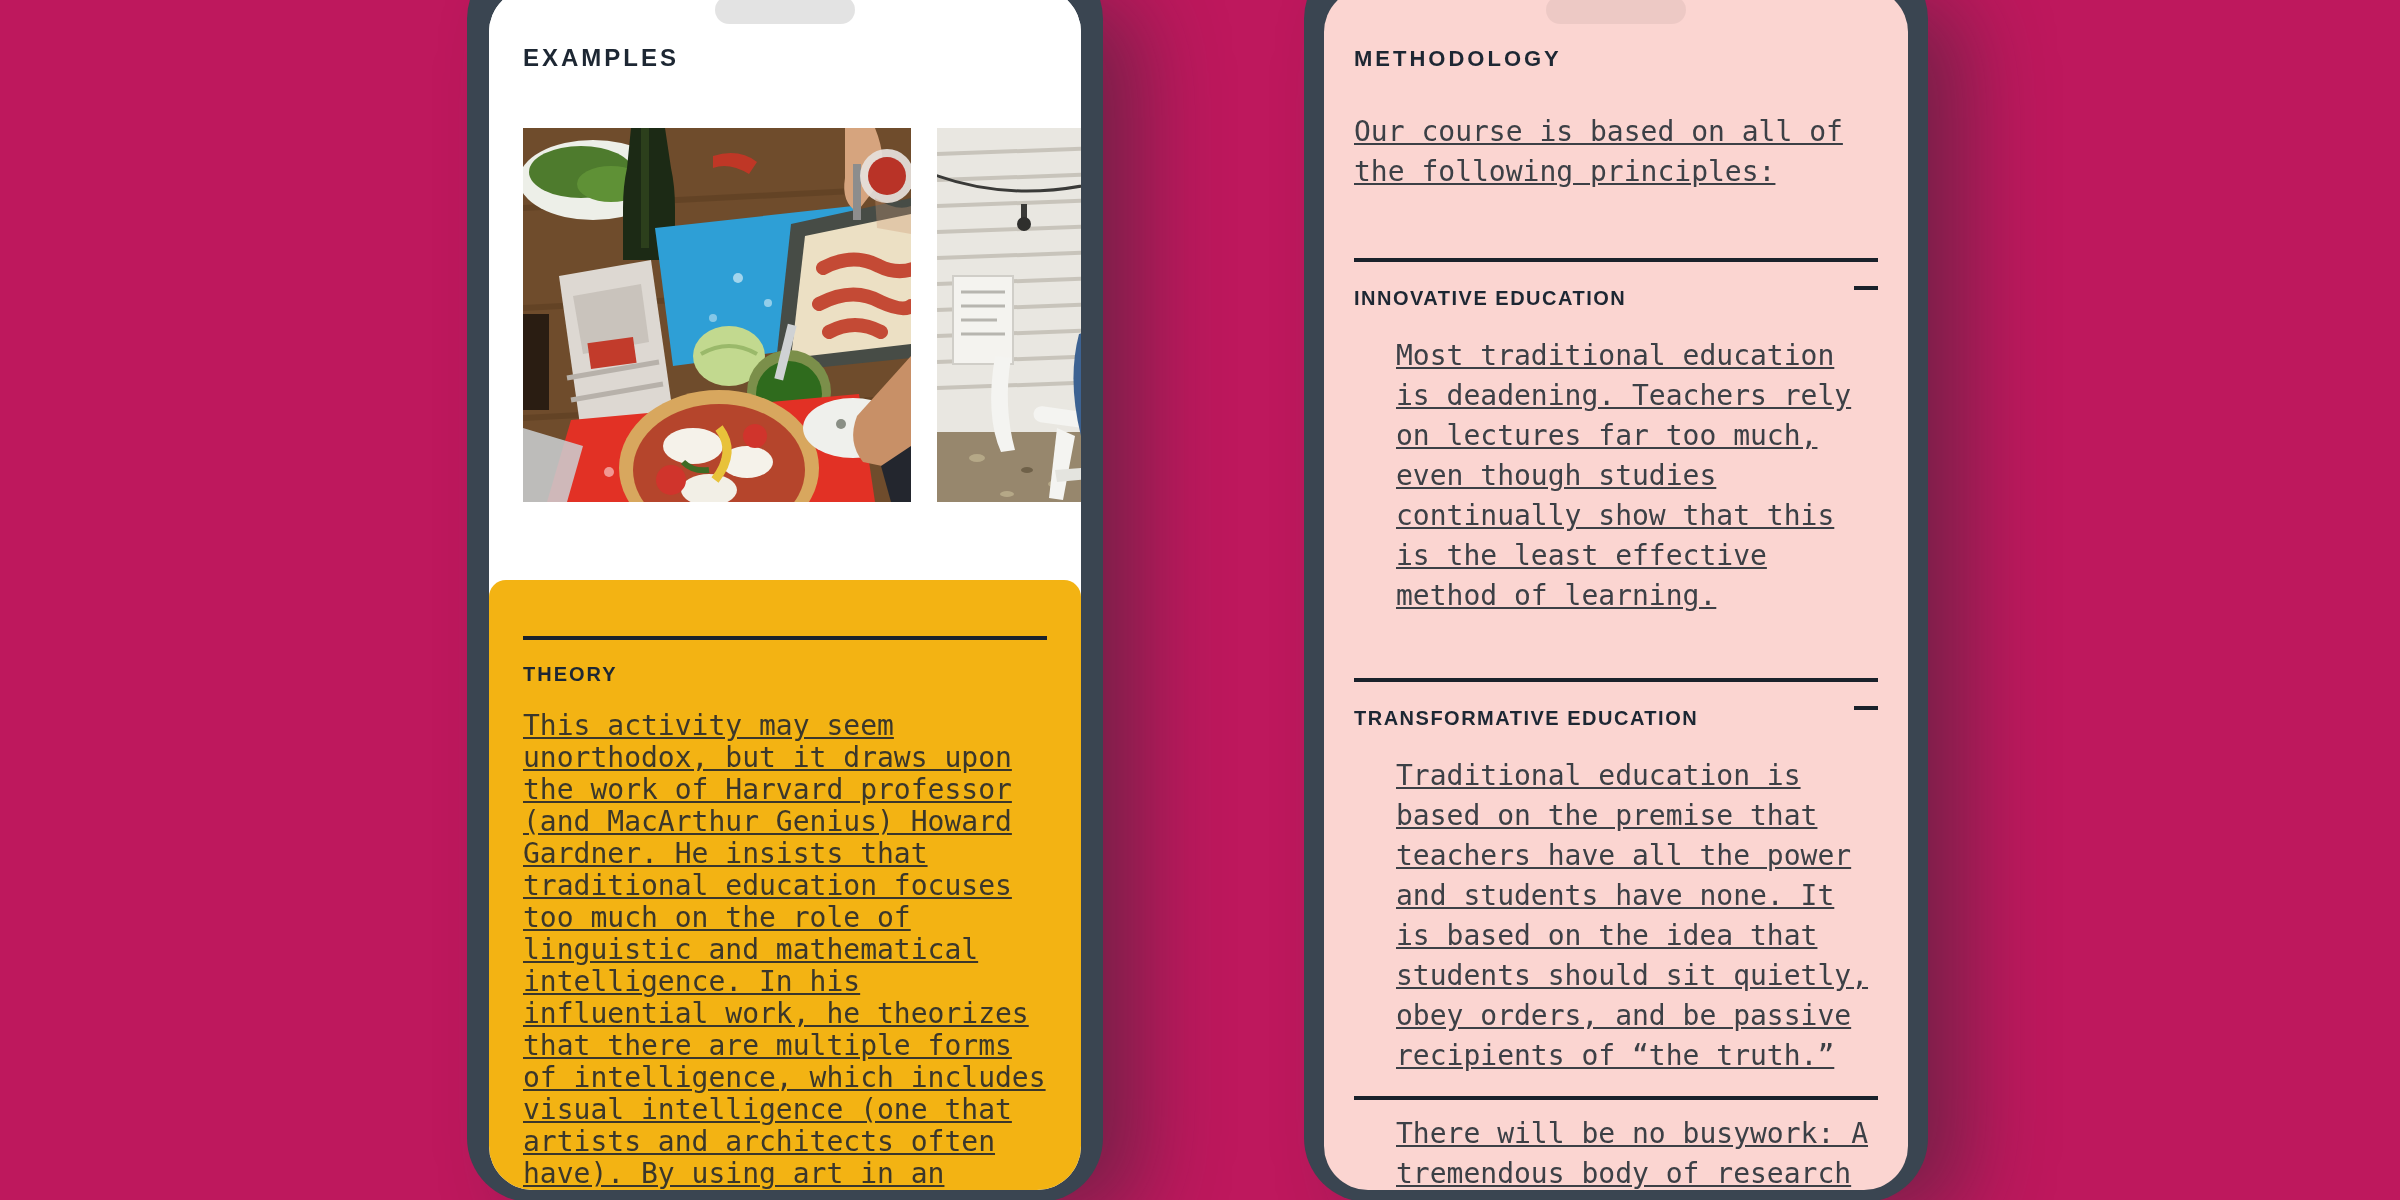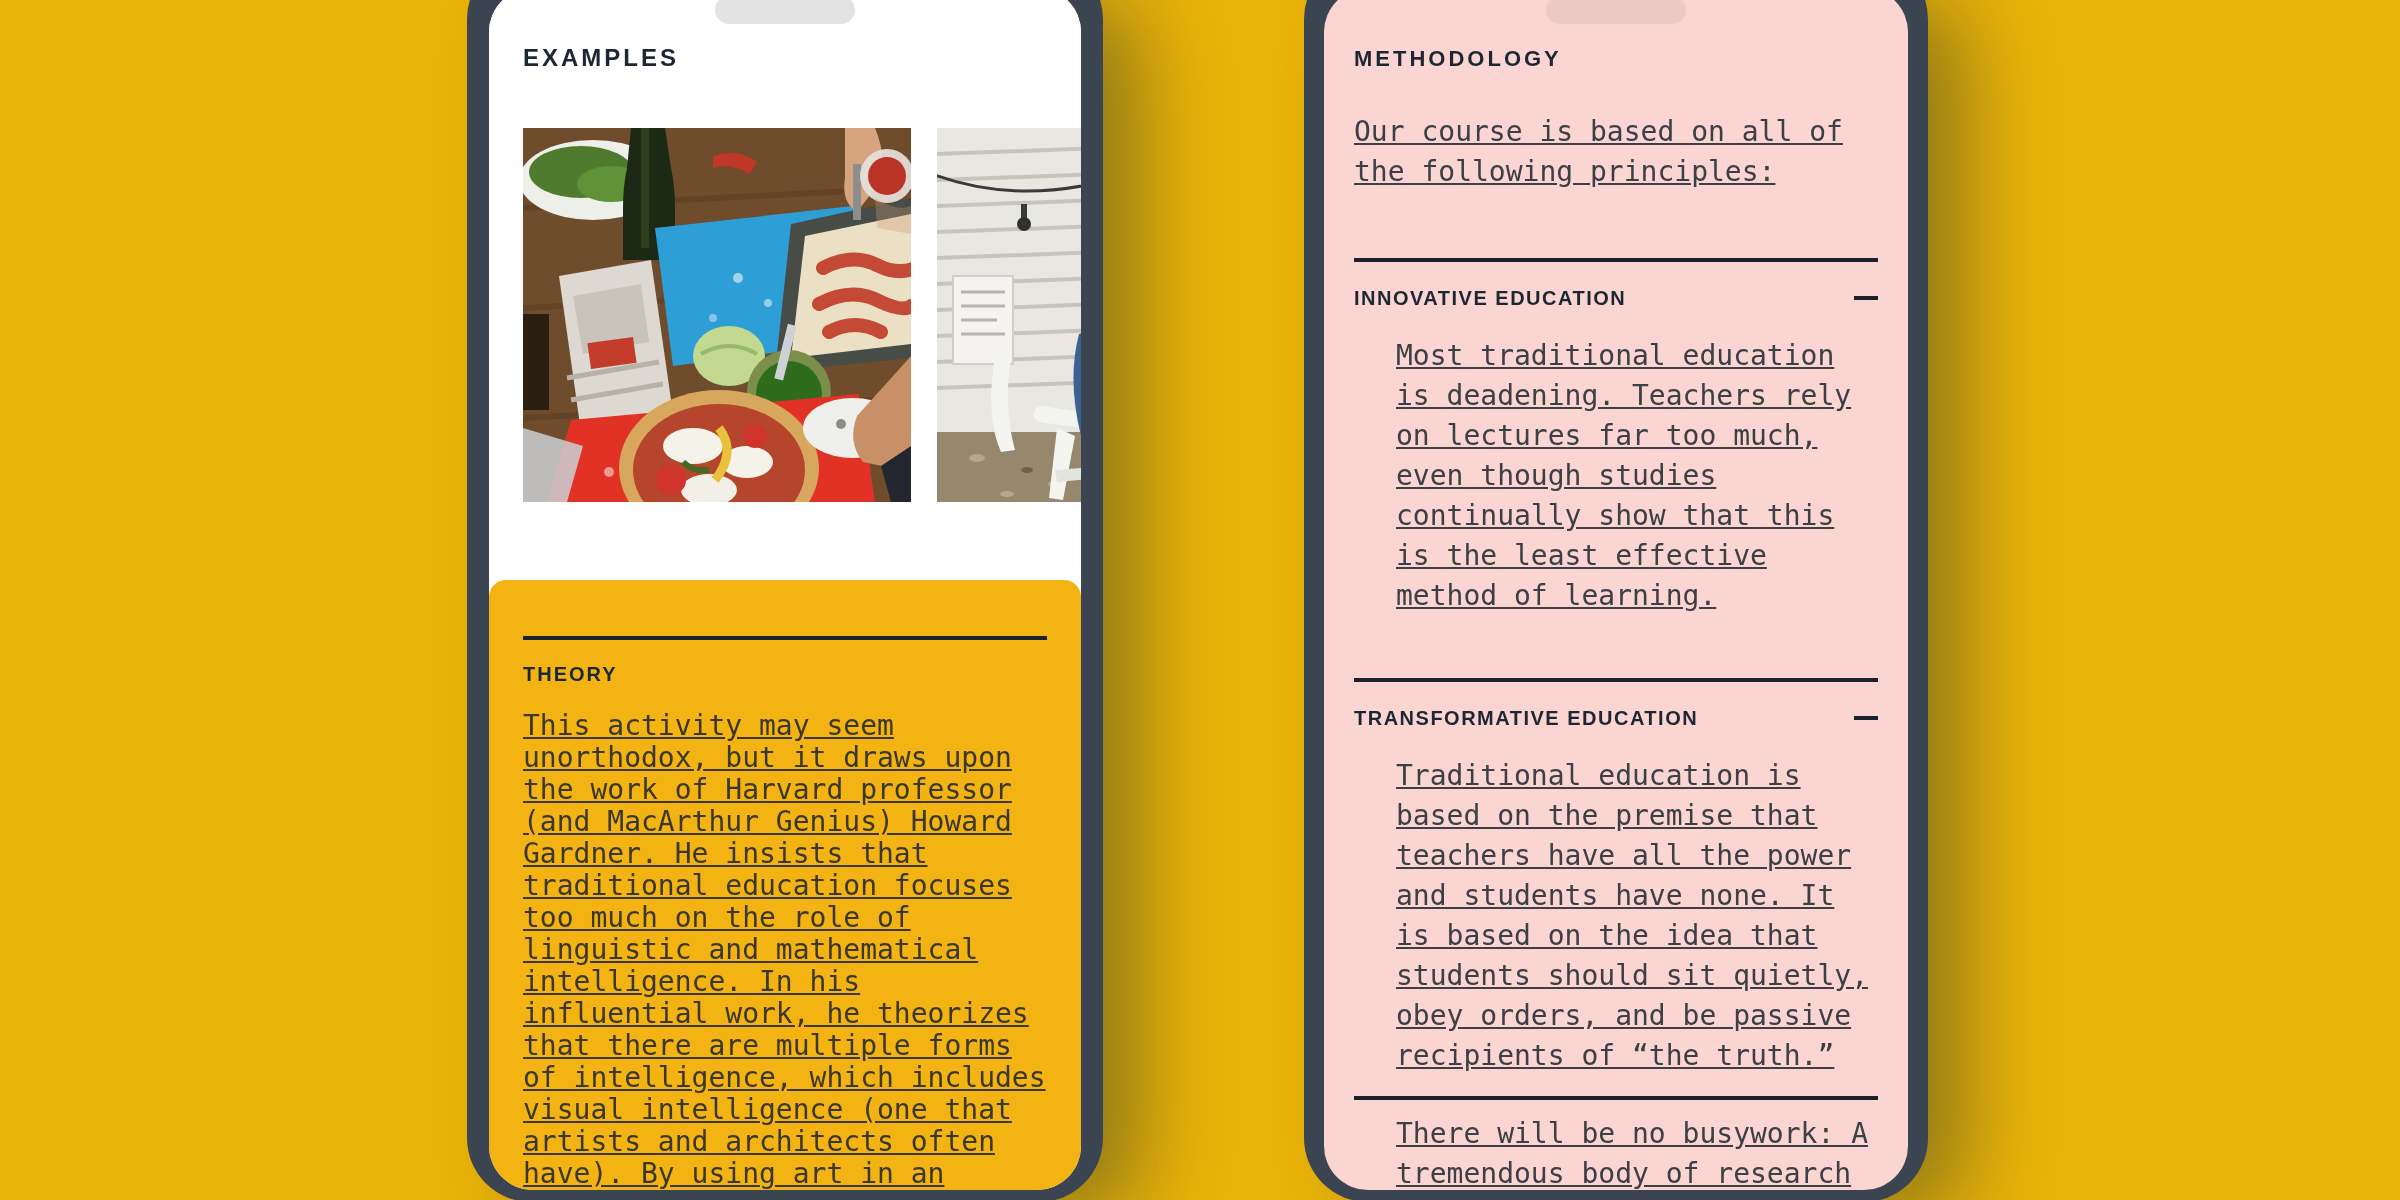--- a/index.html
+++ b/index.html
@@ -1,18 +1,18 @@
 <!DOCTYPE html>
 <html><head>
 <meta charset="utf-8">
 <style>
   html,body{margin:0;padding:0;}
   .canvas{
     position:relative; width:2400px; height:1200px; overflow:hidden;
-    background:#eab308;
+    background:#be185d;
     font-family:"Liberation Sans", sans-serif;
   }
   
   .phone{
     position:absolute; top:-45px; height:1247px;
     background:#3A4551; border-radius:64px;
     box-shadow: 50px 30px 90px -15px rgba(22,44,44,.45);
   }
   .phone-left{ left:467px; width:636px; }
   .phone-right{ left:1304px; width:624px; }
@@ -32,21 +32,21 @@
   
   .h-title{
     font-weight:bold; color:#1D2733; letter-spacing:3px;
   }
   .mono{
     font-family:"DejaVu Sans Mono","Liberation Mono",monospace;
     font-size:28px; color:#3C4046;text-decoration:underline;
   }
   .rule{ border:none; border-top:4px solid #1A222B; margin:0; }
   .sec-head{
-    display:flex; align-items:center; justify-content:space-between;
+    display:flex; justify-content:space-between;
     font-weight:bold; font-size:20px; letter-spacing:1.5px; color:#1D2733;
     line-height:24px;
   }
   .minus{
     width:24px; height:4px; background:#1A222B; flex:none;
   }
 
   
   .sheet-white{ flex:none; padding:56px 34px 0; background:#FFFFFF; }
   .examples-title{ font-size:24px; line-height:28px; }

